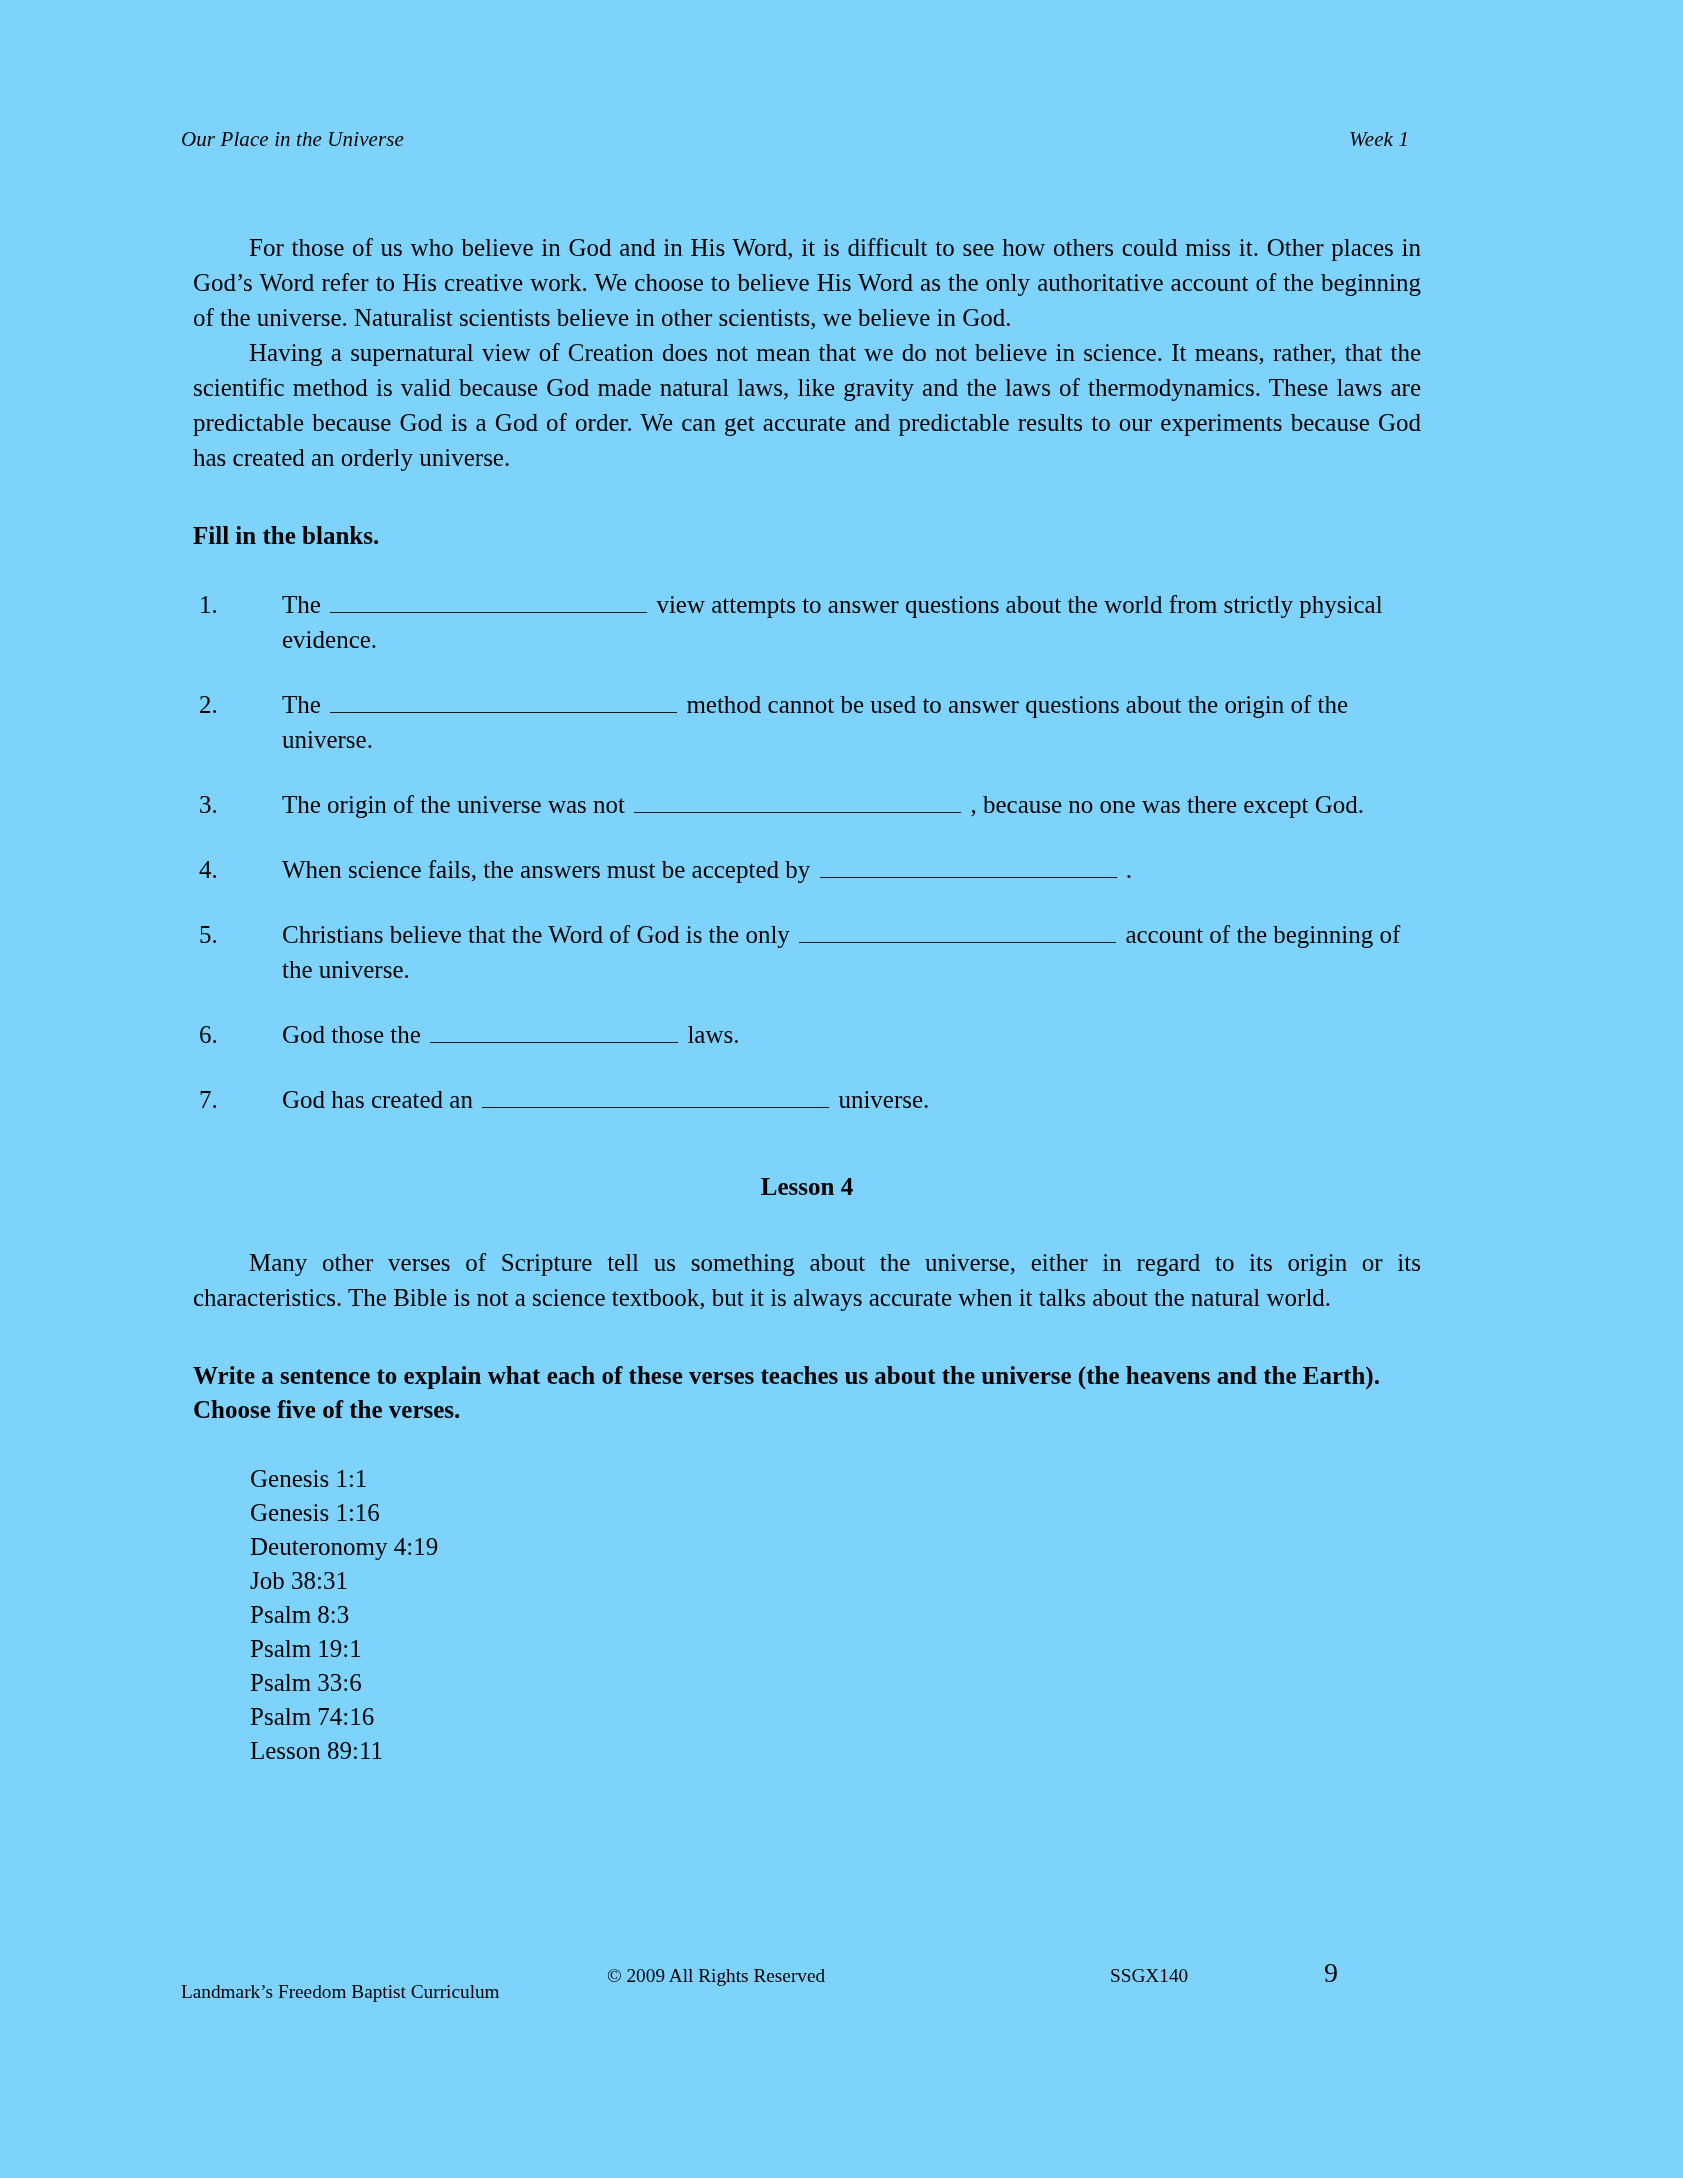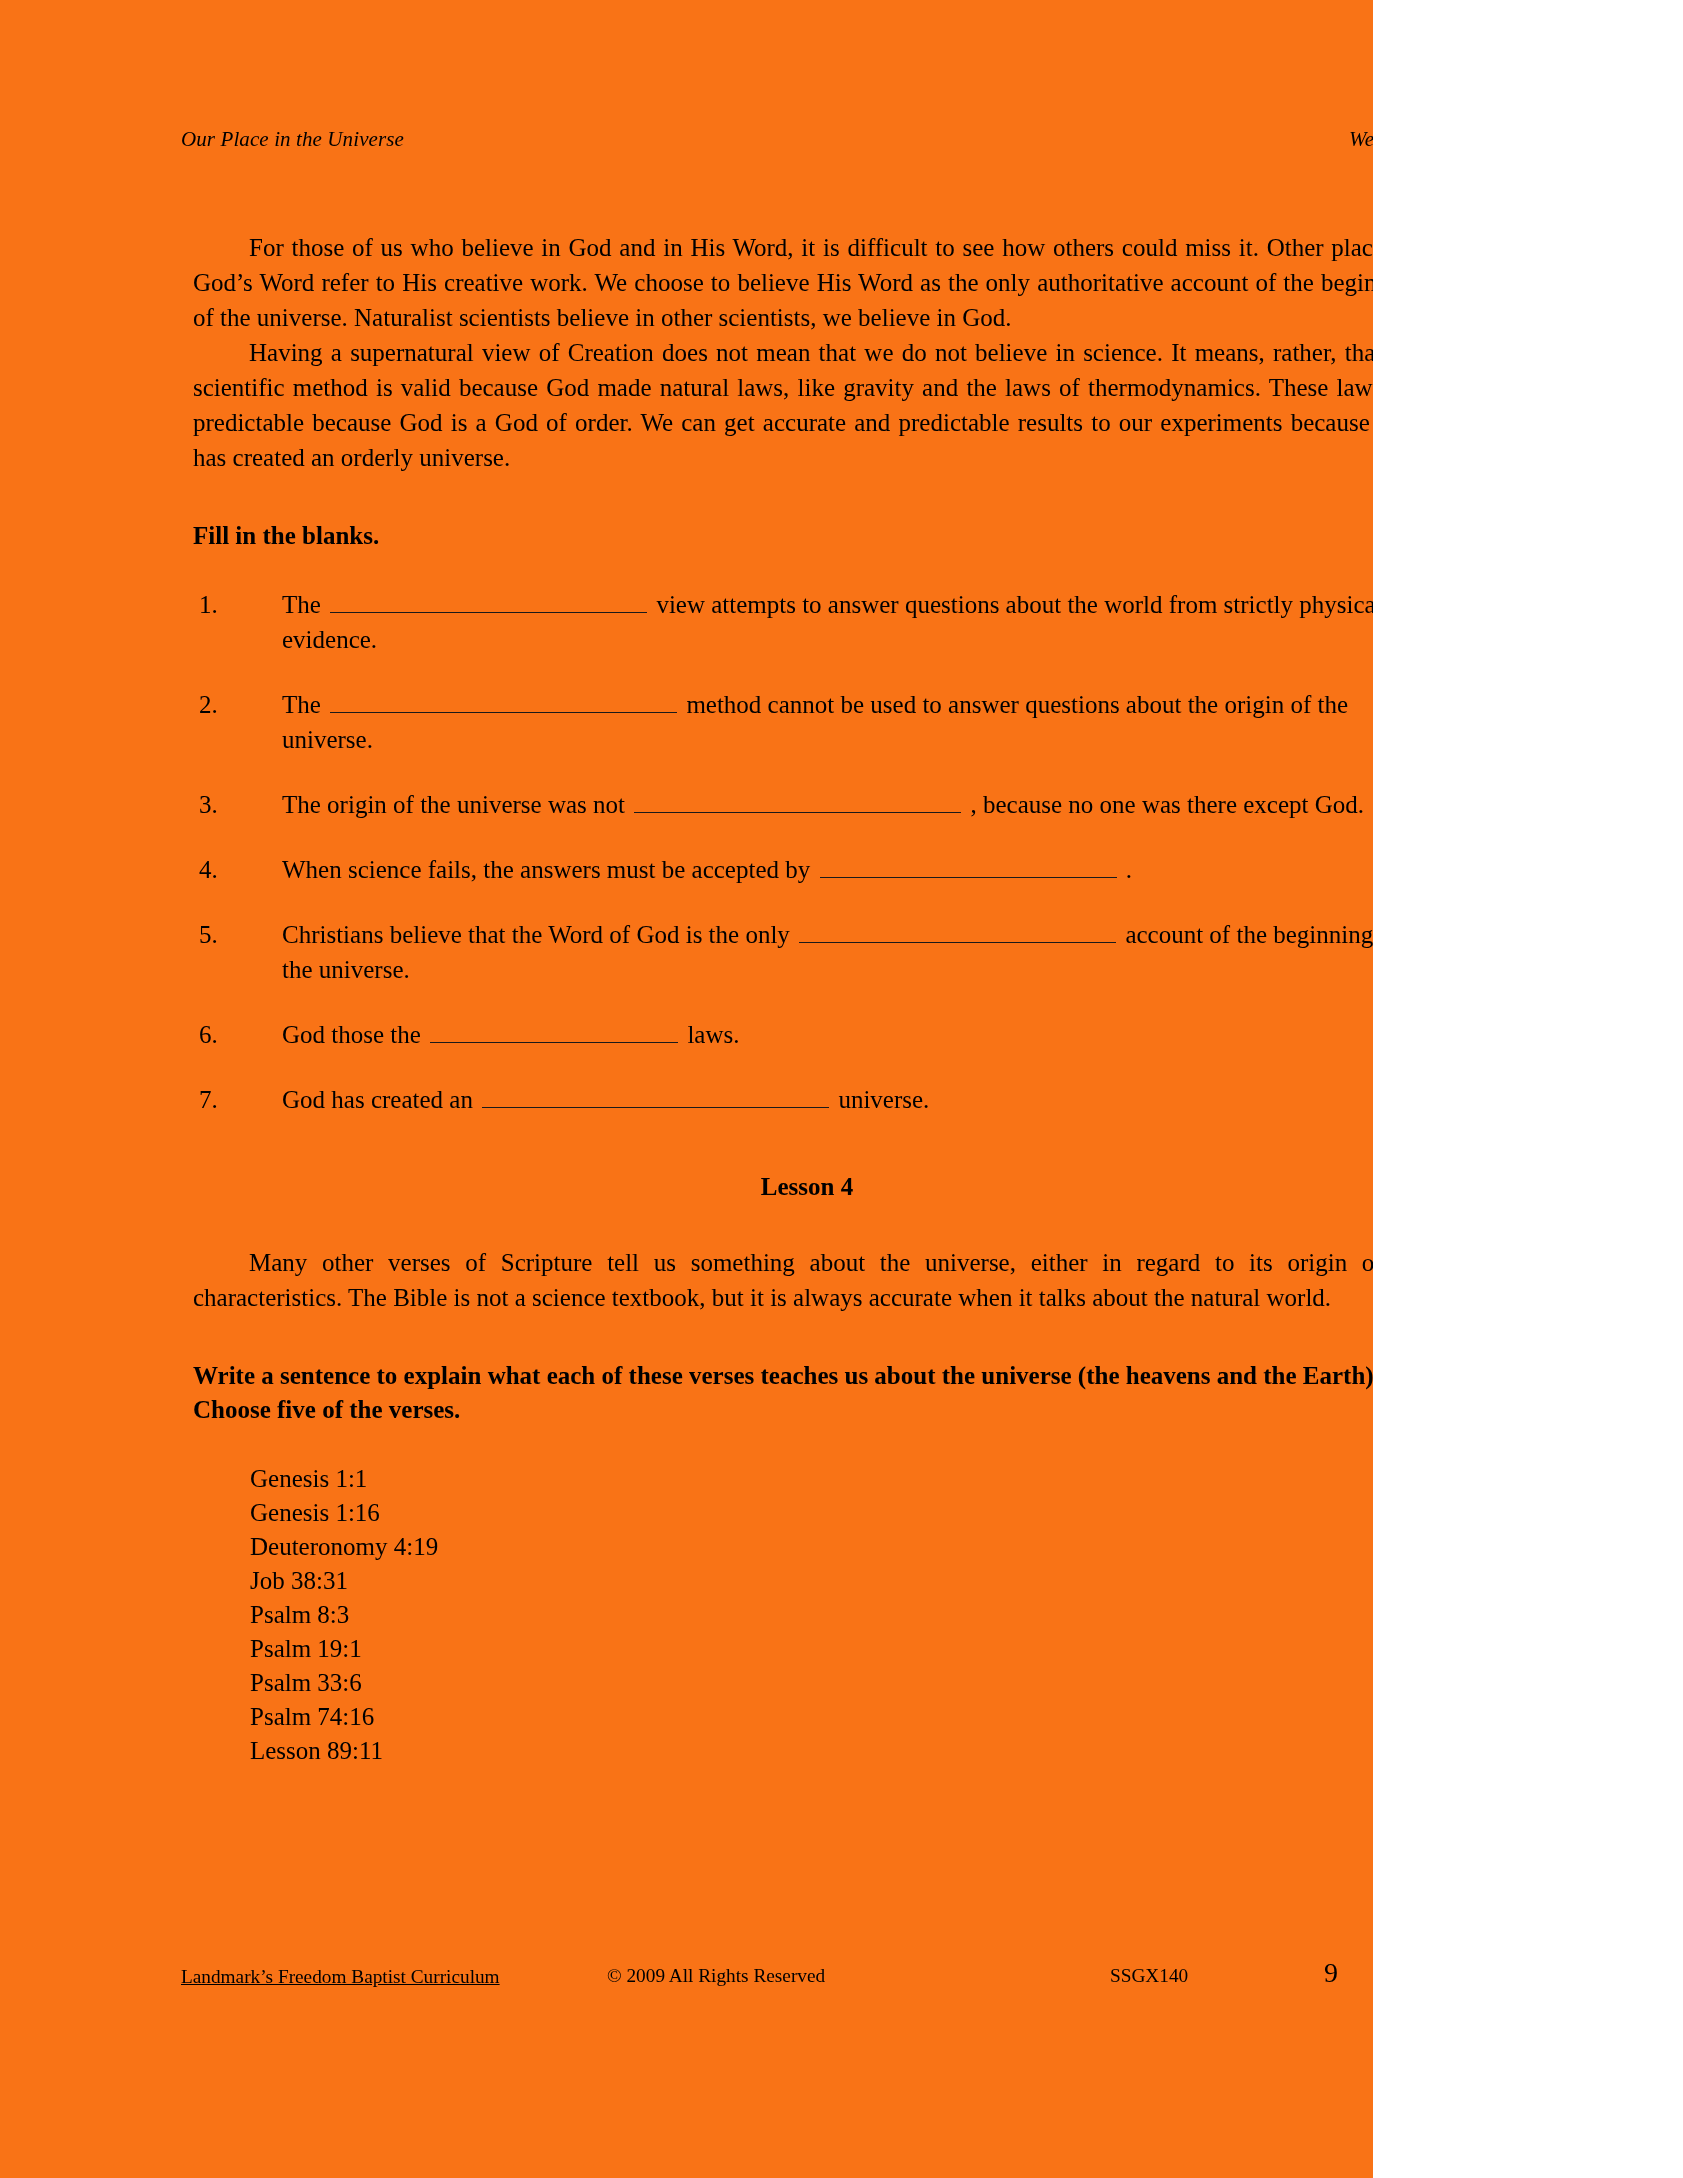--- a/index.html
+++ b/index.html
@@ -6,23 +6,23 @@
     margin: 0;
     padding: 0;
     background: #ffffff;
   }
   body {
     font-family: "Liberation Serif", serif;
     color: #000000;
   }
   .page {
     position: relative;
-    width: 1373px;
+    width: 1683px;
     height: 2178px;
-    background: #f97316;
+    background: #7dd3fc;
     box-sizing: border-box;
     overflow: hidden;
   }
   .sheet {
     position: absolute;
     left: 181px;
     top: 0;
     width: 1228px;
     height: 2178px;
   }
@@ -119,22 +119,21 @@
   .footer {
     position: absolute;
     left: 0;
     top: 1965px;
     width: 1228px;
     font-size: 19.3px;
   }
   .footer .f-left {
     position: absolute;
     left: 0;
-    top: 1px;
-    text-decoration: underline;
+    top: 16px;
   }
   .footer .f-center {
     position: absolute;
     left: 426px;
     top: 0;
   }
   .footer .f-code {
     position: absolute;
     left: 929px;
     top: 0;

